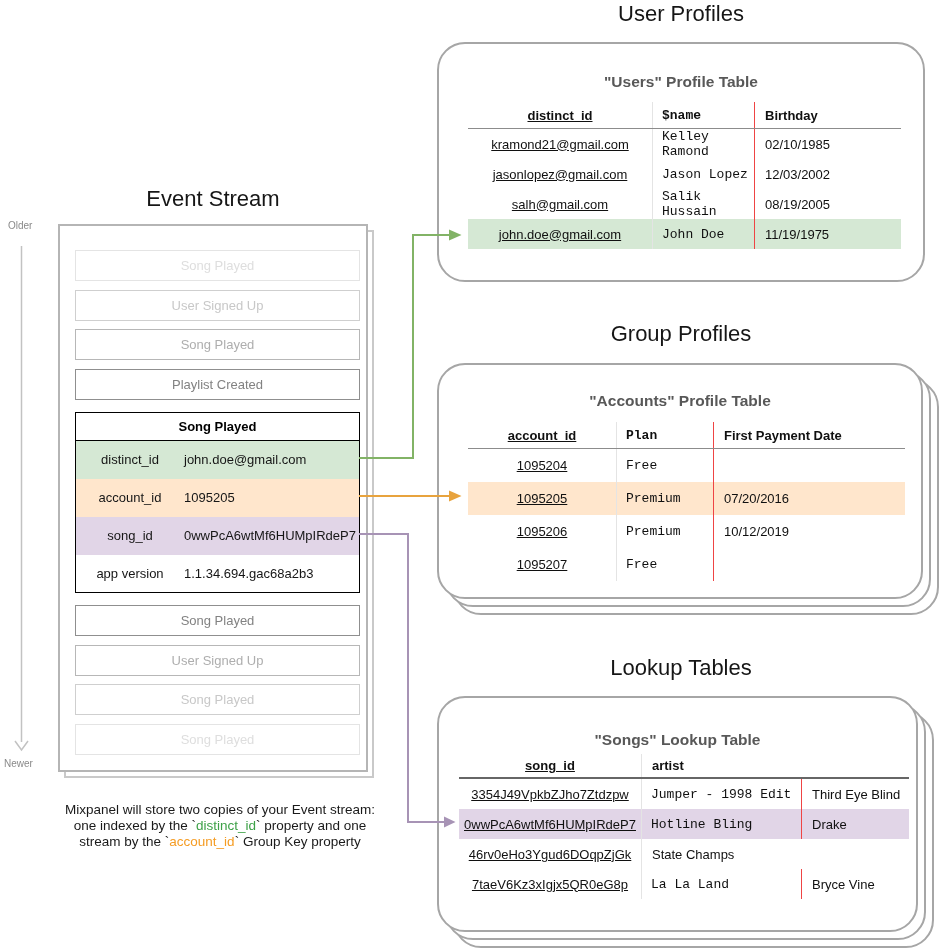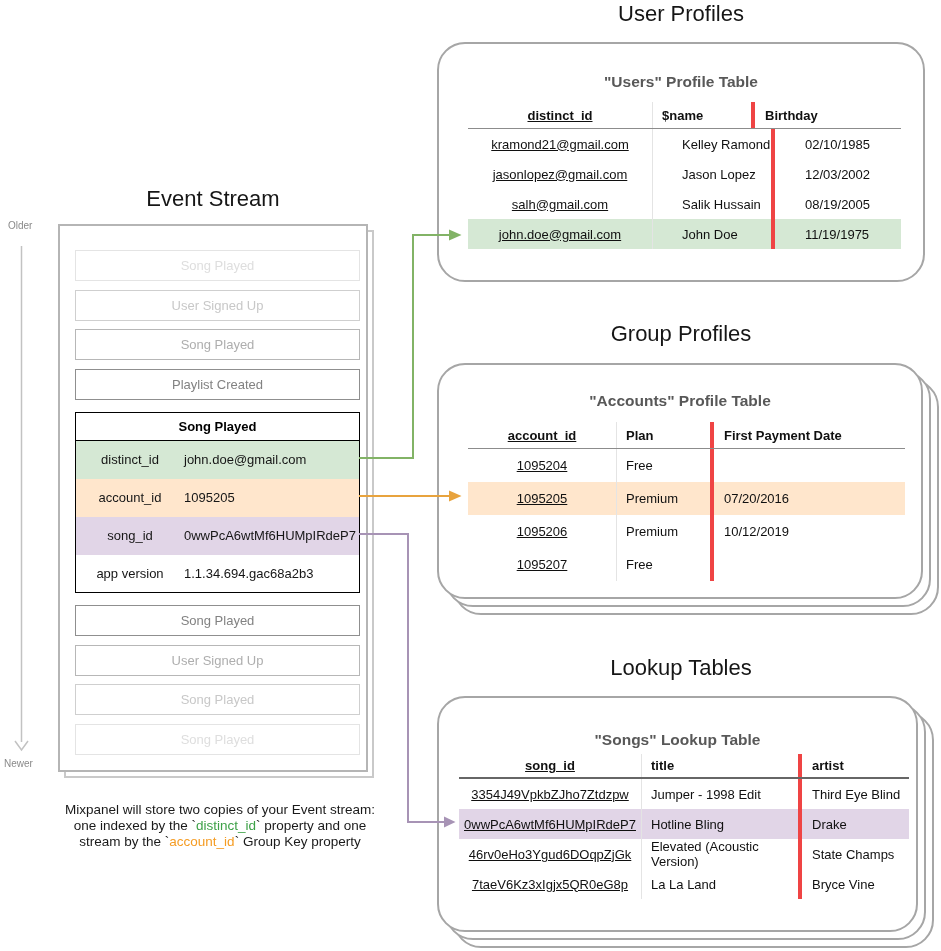--- a/index.html
+++ b/index.html
@@ -65,27 +65,27 @@
   .ptable { position:absolute; }
   #users-table    { left:29px; top:58px; width:433px; }
   #accounts-table { left:29px; top:57px; width:437px; }
   #songs-table    { left:20px; top:56px; width:450px; }
 
   .trow { display:grid; align-items:center; font-size:13px; color:#101010; }
   .thead { font-weight:bold; }
   #users-table .thead    { height:27px; border-bottom:1px solid #8c8c8c; }
   #accounts-table .thead { height:27px; border-bottom:1px solid #8c8c8c; }
   #songs-table .thead    { height:25px; border-bottom:2px solid #666; }
-  #users-table .tdata    { height:30px;gap:20px; }
+  #users-table .tdata    { height:30px; }
   #accounts-table .tdata { height:33px; }
   #songs-table .tdata    { height:30px; }
   .cell { height:100%; display:flex; align-items:center; }
   .c0 { justify-content:center; text-decoration:underline; border-right:1px solid #e4e4e4; }
   .thead .c0 { text-decoration:underline; }
-  .c1 { padding-left:9px; border-right:4px solid #ef4444; }
+  .c1 { padding-left:9px; border-right:1px solid #ef4444;font-family:Liberation Mono, monospace; }
   .c2 { padding-left:10px; }
 
   
   .arrows { position:absolute; left:0; top:0; z-index:10; pointer-events:none; }
 </style>
 </head>
 <body>
 
 <div class="canvas">
 
@@ -208,36 +208,34 @@
           <div class="cell c2"></div>
         </div>
       </div>
   </div>
 
   <div class="card" id="songs-card">
     <div class="card-title">"Songs" Lookup Table</div>
     <div class="ptable" id="songs-table">
         <div class="trow thead" style="grid-template-columns: 183px 160px 107px;">
           <div class="cell c0">song_id</div>
-          <div class="cell c1">title</div>
           <div class="cell c2">artist</div>
         </div>
         <div class="trow tdata" style="grid-template-columns: 183px 160px 107px;">
           <div class="cell c0">3354J49VpkbZJho7Ztdzpw</div>
           <div class="cell c1">Jumper - 1998 Edit</div>
           <div class="cell c2">Third Eye Blind</div>
         </div>
         <div class="trow tdata" style="grid-template-columns: 183px 160px 107px; background: rgb(225, 213, 231);">
           <div class="cell c0">0wwPcA6wtMf6HUMpIRdeP7</div>
           <div class="cell c1">Hotline Bling</div>
           <div class="cell c2">Drake</div>
         </div>
         <div class="trow tdata" style="grid-template-columns: 183px 160px 107px;">
           <div class="cell c0">46rv0eHo3Ygud6DOqpZjGk</div>
-          <div class="cell c1">Elevated (Acoustic Version)</div>
           <div class="cell c2">State Champs</div>
         </div>
         <div class="trow tdata" style="grid-template-columns: 183px 160px 107px;">
           <div class="cell c0">7taeV6Kz3xIgjx5QR0eG8p</div>
           <div class="cell c1">La La Land</div>
           <div class="cell c2">Bryce Vine</div>
         </div>
       </div>
   </div>
 

